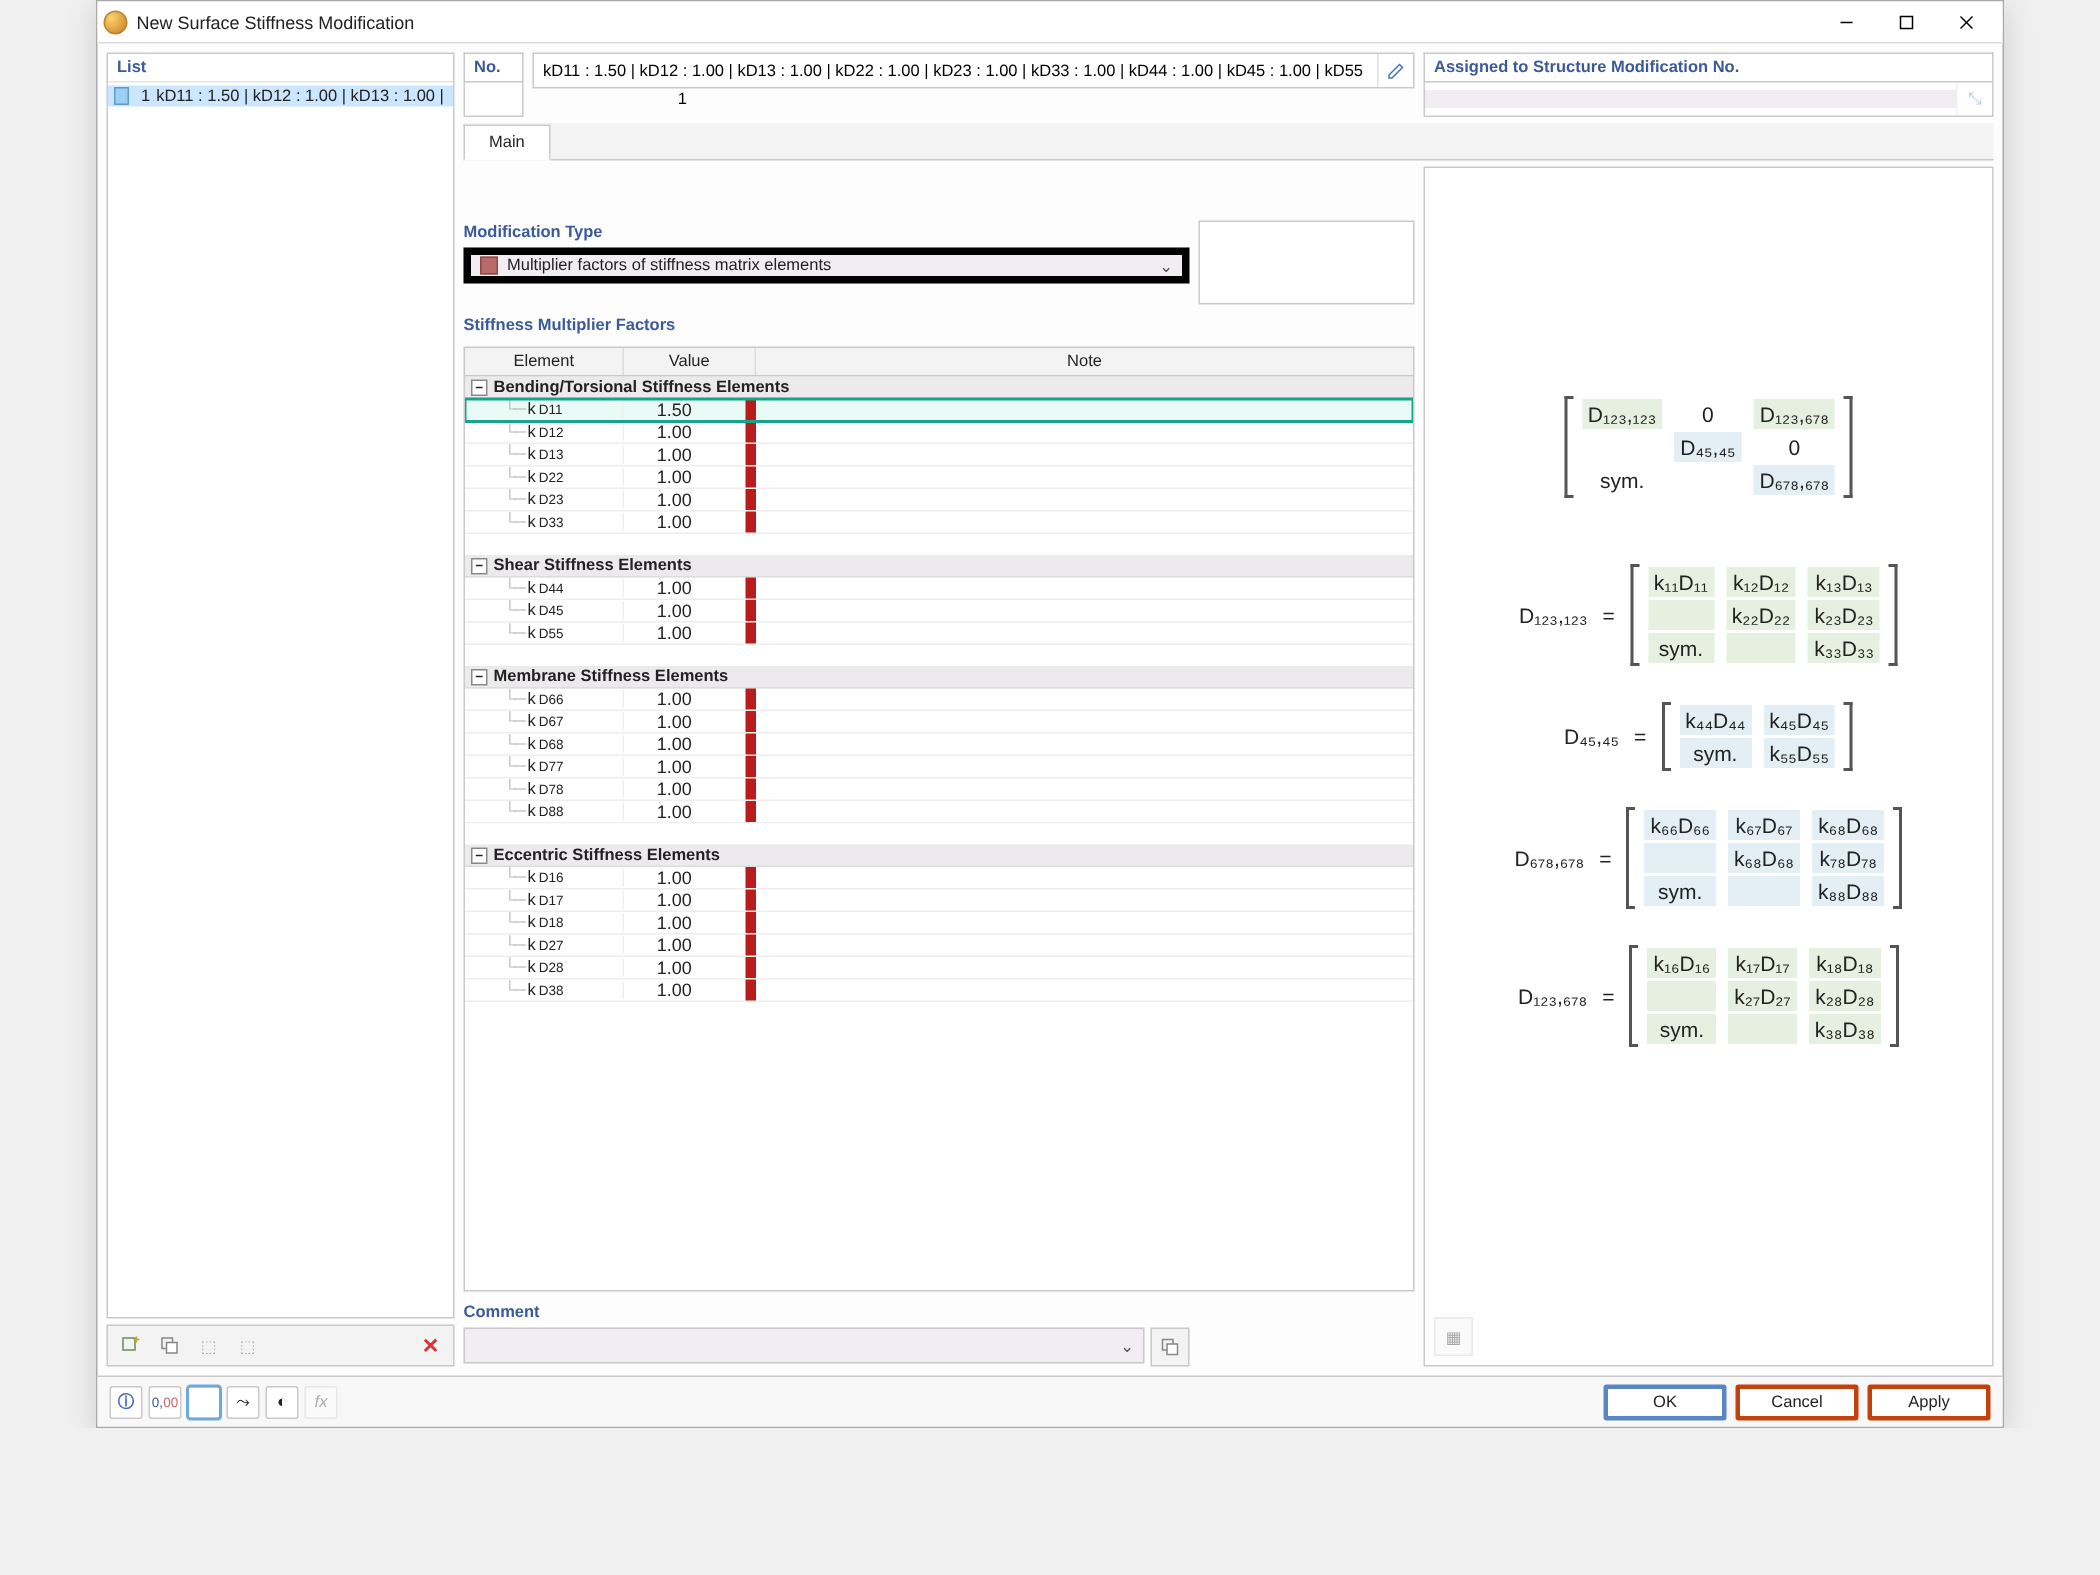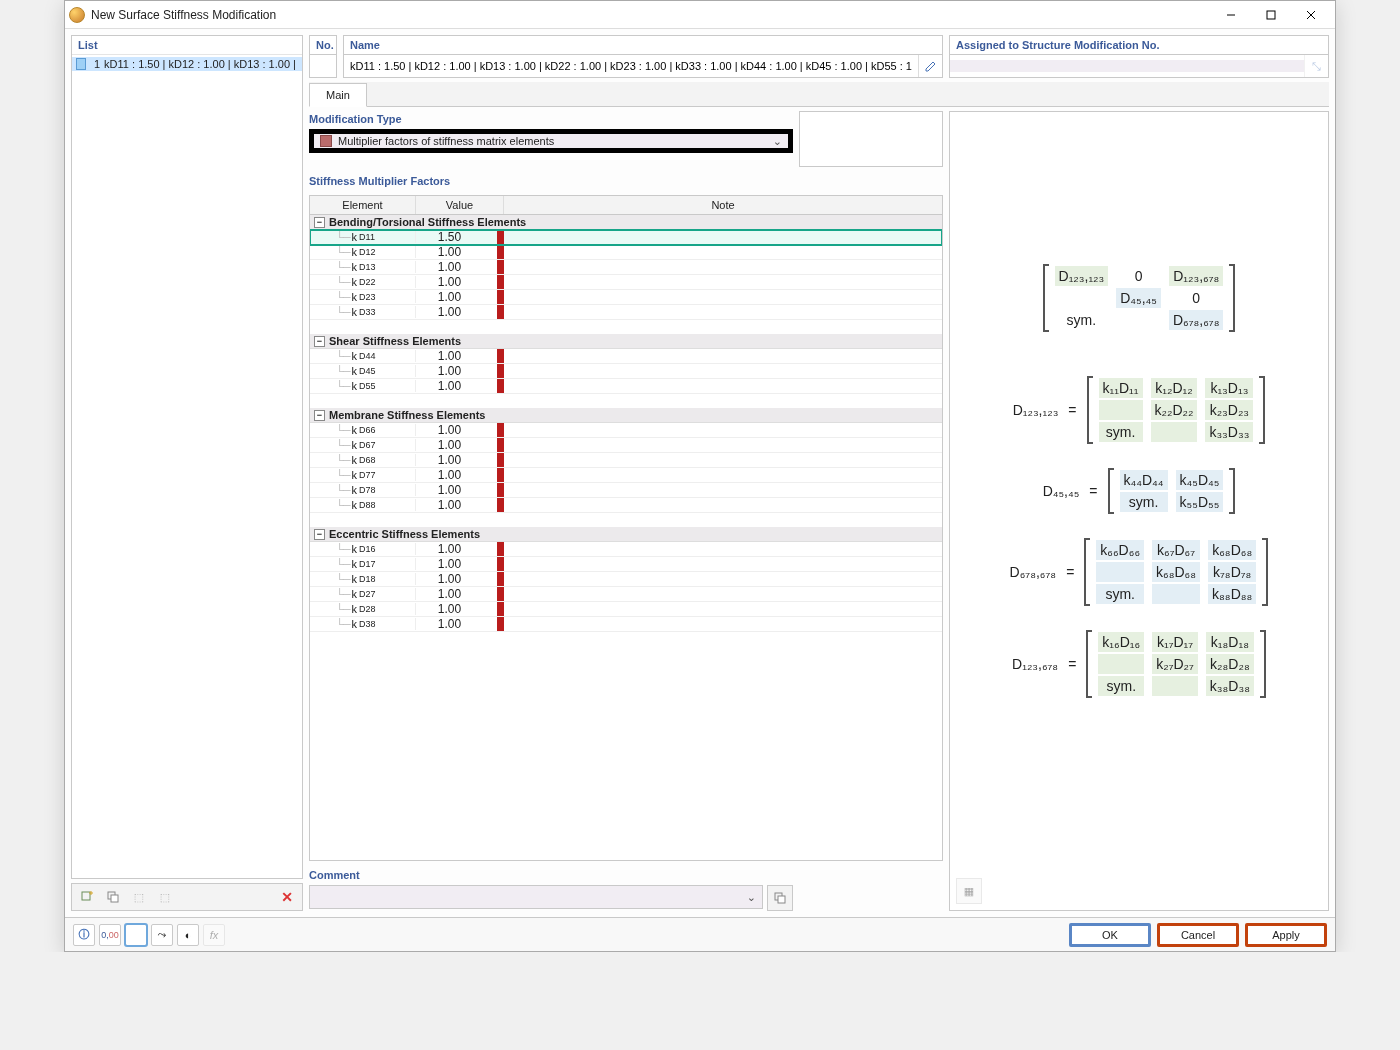--- a/index.html
+++ b/index.html
@@ -22,21 +22,21 @@
   .list-row { display:flex; align-items:center; gap:4px; padding:1px 4px; white-space:nowrap; overflow:hidden;}
   .list-row.sel{ background:#cde6ff;}
   .list-row .sq{width:12px;height:12px;background:#9ed0f6;border:1px solid #5a9bd4;}
   .list-row .num{width:14px;text-align:right;}
   .left-toolbar{height:28px;border:1px solid #c9c9c9;background:#f3f3f3;display:flex;align-items:center;padding:0 4px;gap:4px;}
   .tbtn{width:22px;height:22px;border:1px solid transparent;display:flex;align-items:center;justify-content:center;border-radius:2px;}
   .tbtn.dis{opacity:.35;}
   .x-right{margin-left:auto;color:#d33;font-size:14px;font-weight:bold;}
   
   .header-row{display:flex;gap:6px;}
-  .no-box{width:28px;border-radius:10px;}
+  .no-box{width:40px;border-radius:10px;}
   .name-box{flex:1;}
   .assign-box{width:380px;}
   .headerfield{display:flex;flex-direction:column;}
   .hf-label{color:#3b5a99;font-weight:600;font-size:11px;padding:3px 6px;background:#fff;border:1px solid #c9c9c9;border-bottom:none;}
   .hf-input{height:24px;border:1px solid #c9c9c9;background:#fff;display:flex;align-items:center;}
   .hf-input input{flex:1;border:none;outline:none;font:inherit;padding:0 6px;background:transparent;text-align:left;}
   .no-box .hf-input input{text-align:right;}
   .hf-edit{width:24px;height:22px;display:flex;align-items:center;justify-content:center;border-left:1px solid #ddd;color:#4a74b7;}
   
   .tabs-strip{display:flex;border-bottom:1px solid #c9c9c9;background:#f3f3f3;}
@@ -62,21 +62,21 @@
   .grp .exp{width:11px;height:11px;border:1px solid #888;background:#fff;display:flex;align-items:center;justify-content:center;font-size:9px;line-height:1;}
   .row{display:flex;border-bottom:1px solid #eee;height:15px;align-items:center;}
   .row .c-el{width:106px;display:flex;align-items:center;padding-left:26px;gap:2px;font-size:11px;border-right:1px solid #eee;}
   .row .c-el .tree{color:#bbb;letter-spacing:-1px;}
   .row .c-val{width:88px;text-align:center;padding-right:14px;border-right:7px solid #b91c1c;font-size:12px;}
   .row .c-note{flex:1;}
   .row.sel{outline:2px solid #17a589;outline-offset:-1px;background:#eafaf6;}
   .sub{font-size:9px;vertical-align:sub;}
   .gap-row{height:14px;background:#fff;}
   
-  .modtype-wrap{display:flex;gap:6px;}
+  .modtype-wrap{display:flex;gap:6px;margin-top:36px;}
   .modtype-left{flex:1;display:flex;flex-direction:column;gap:2px;}
   
   .comment-row{display:flex;gap:6px;align-items:flex-end;}
   .comment-left{flex:1;display:flex;flex-direction:column;gap:2px;}
   .combo2{height:24px;border:1px solid #c9c9c9;background:#f1edf3;display:flex;align-items:center;padding:0 6px;}
   .combo2 .caret{margin-left:auto;color:#555;}
   .sqbtn{width:26px;height:26px;border:1px solid #c9c9c9;background:#f3f3f3;display:flex;align-items:center;justify-content:center;}
   .sqbtn.dis{opacity:.4;}
   .comment-preview{width:144px;height:42px;}
   
@@ -162,21 +162,20 @@
     <div class="col-right">
 
       <div class="header-row">
         <div class="headerfield no-box">
           <div class="hf-label">No.</div>
           <div class="hf-input">
               <input value="1" style="">
             </div>
         </div>
         <div class="headerfield name-box">
-          <div class="hf-label">Name</div>
           <div class="hf-input">
             <input value="kD11 : 1.50 | kD12 : 1.00 | kD13 : 1.00 | kD22 : 1.00 | kD23 : 1.00 | kD33 : 1.00 | kD44 : 1.00 | kD45 : 1.00 | kD55 : 1.0" style="">
             <div class="hf-edit">
                 <svg width="14" height="14" viewBox="0 0 14 14">
                   <path d="M2 10 L9 3 L11 5 L4 12 L2 12 Z" fill="none" stroke="#4a74b7"></path>
                 </svg>
               </div>
           </div>
         </div>
         <div class="headerfield assign-box">

